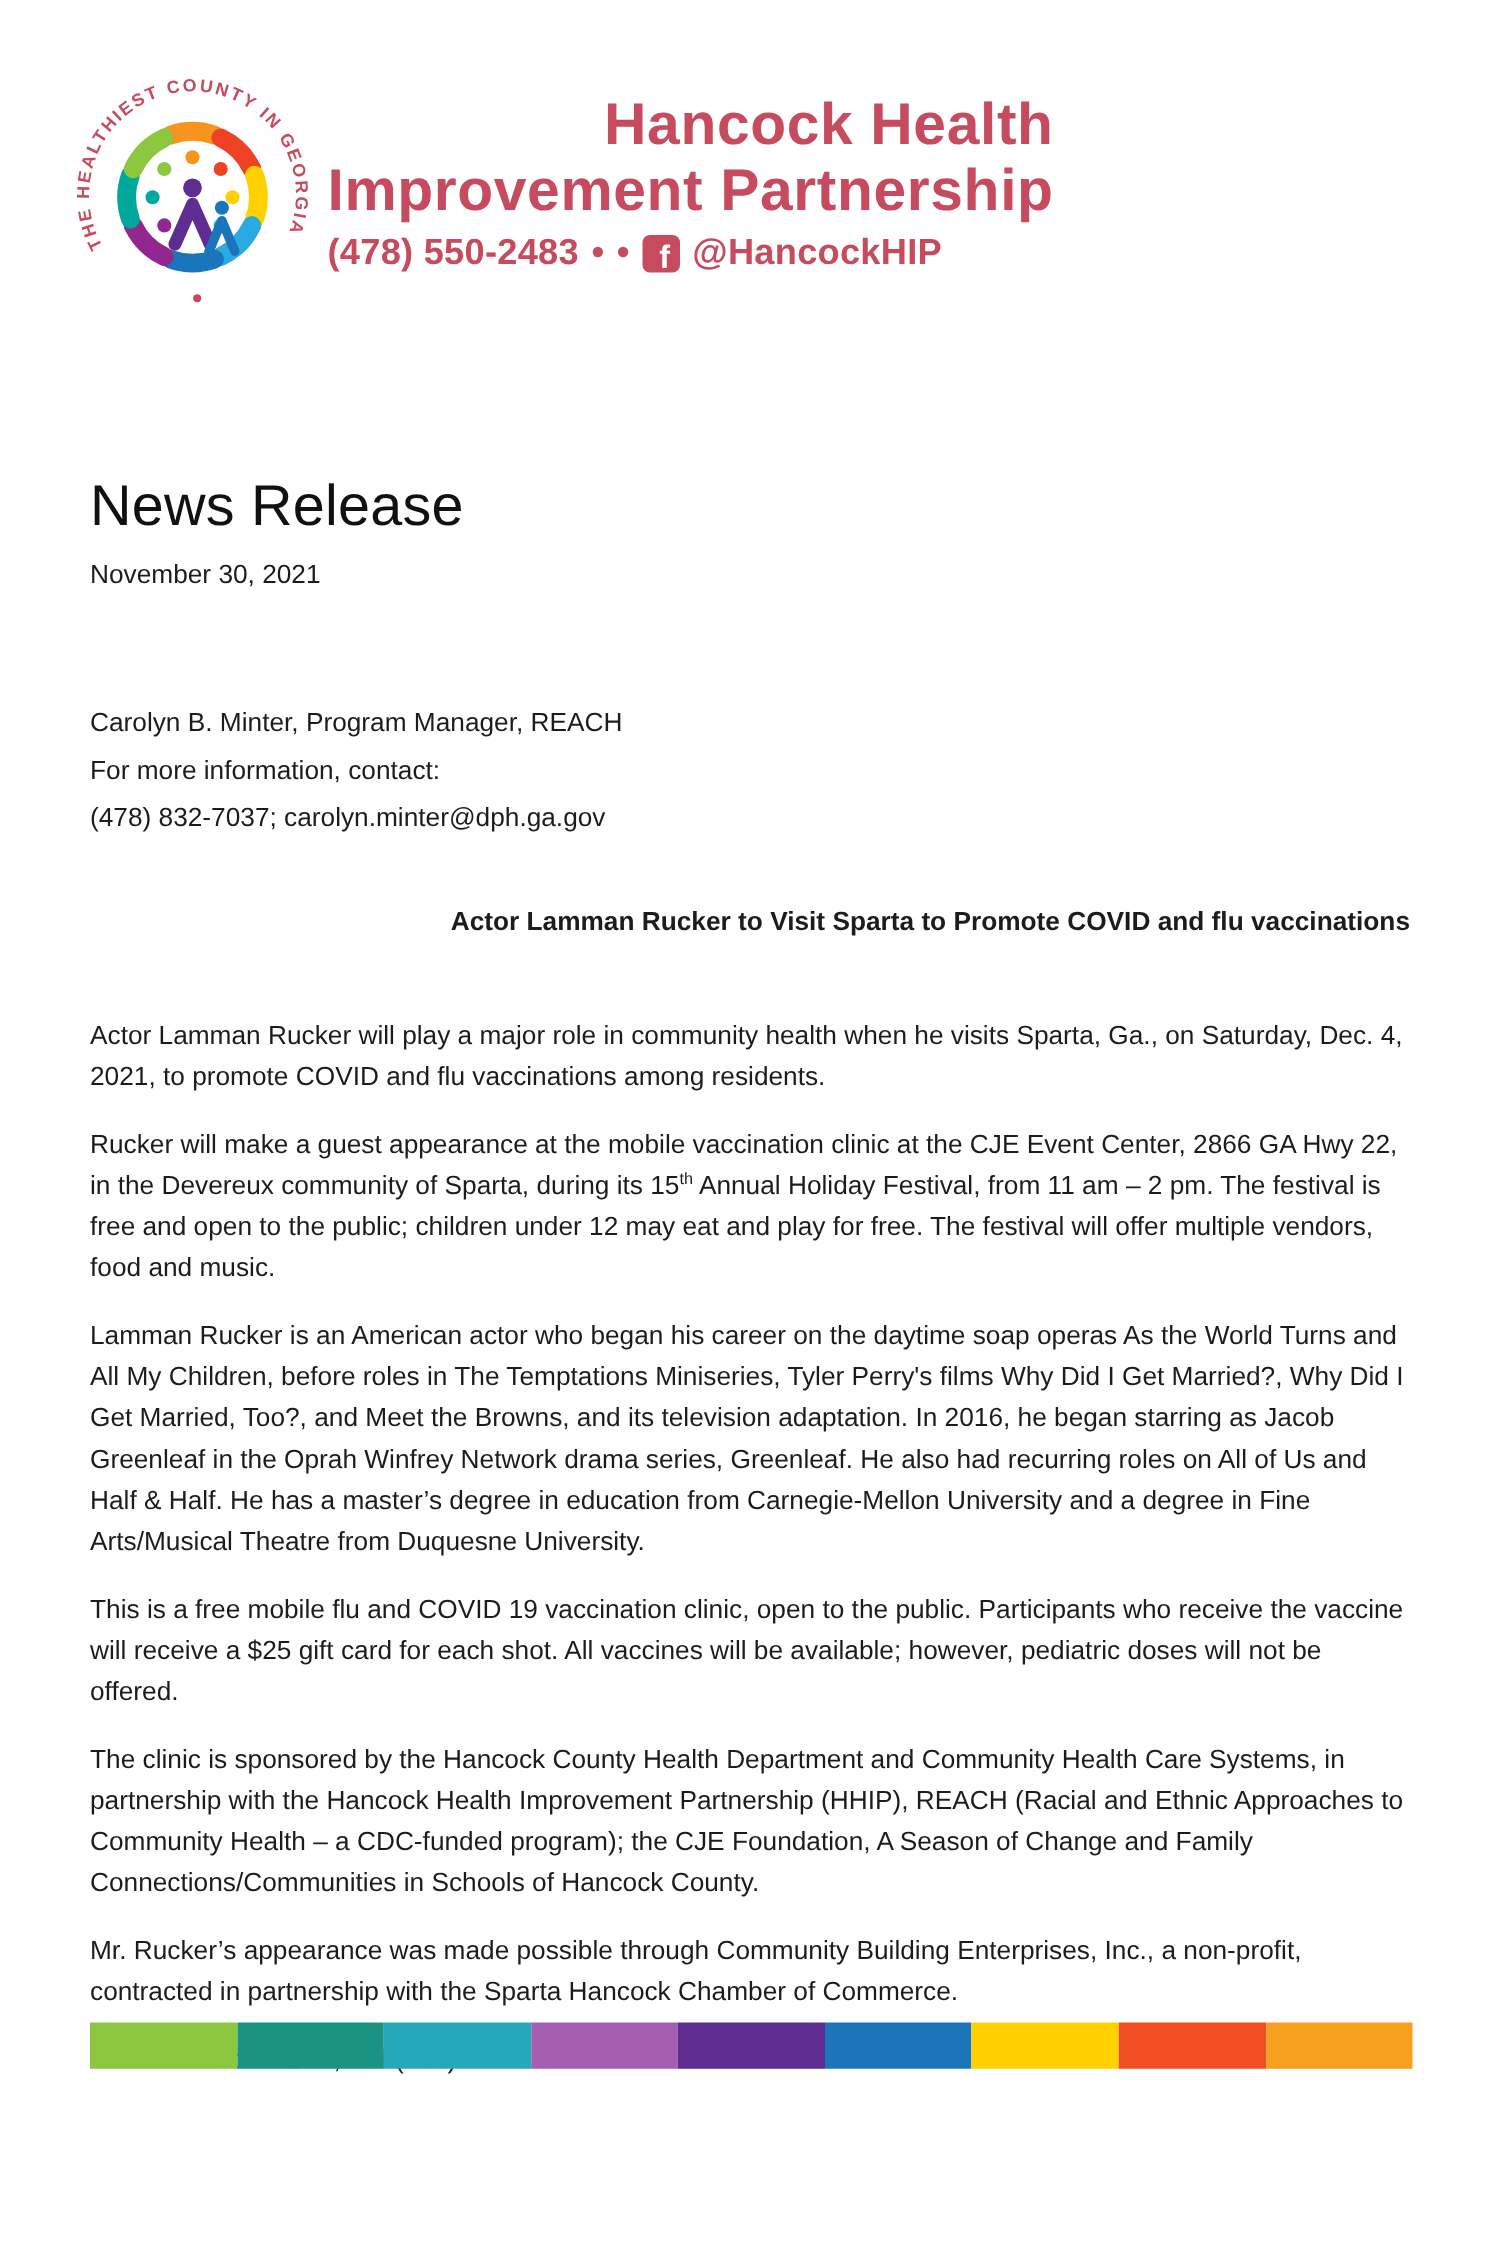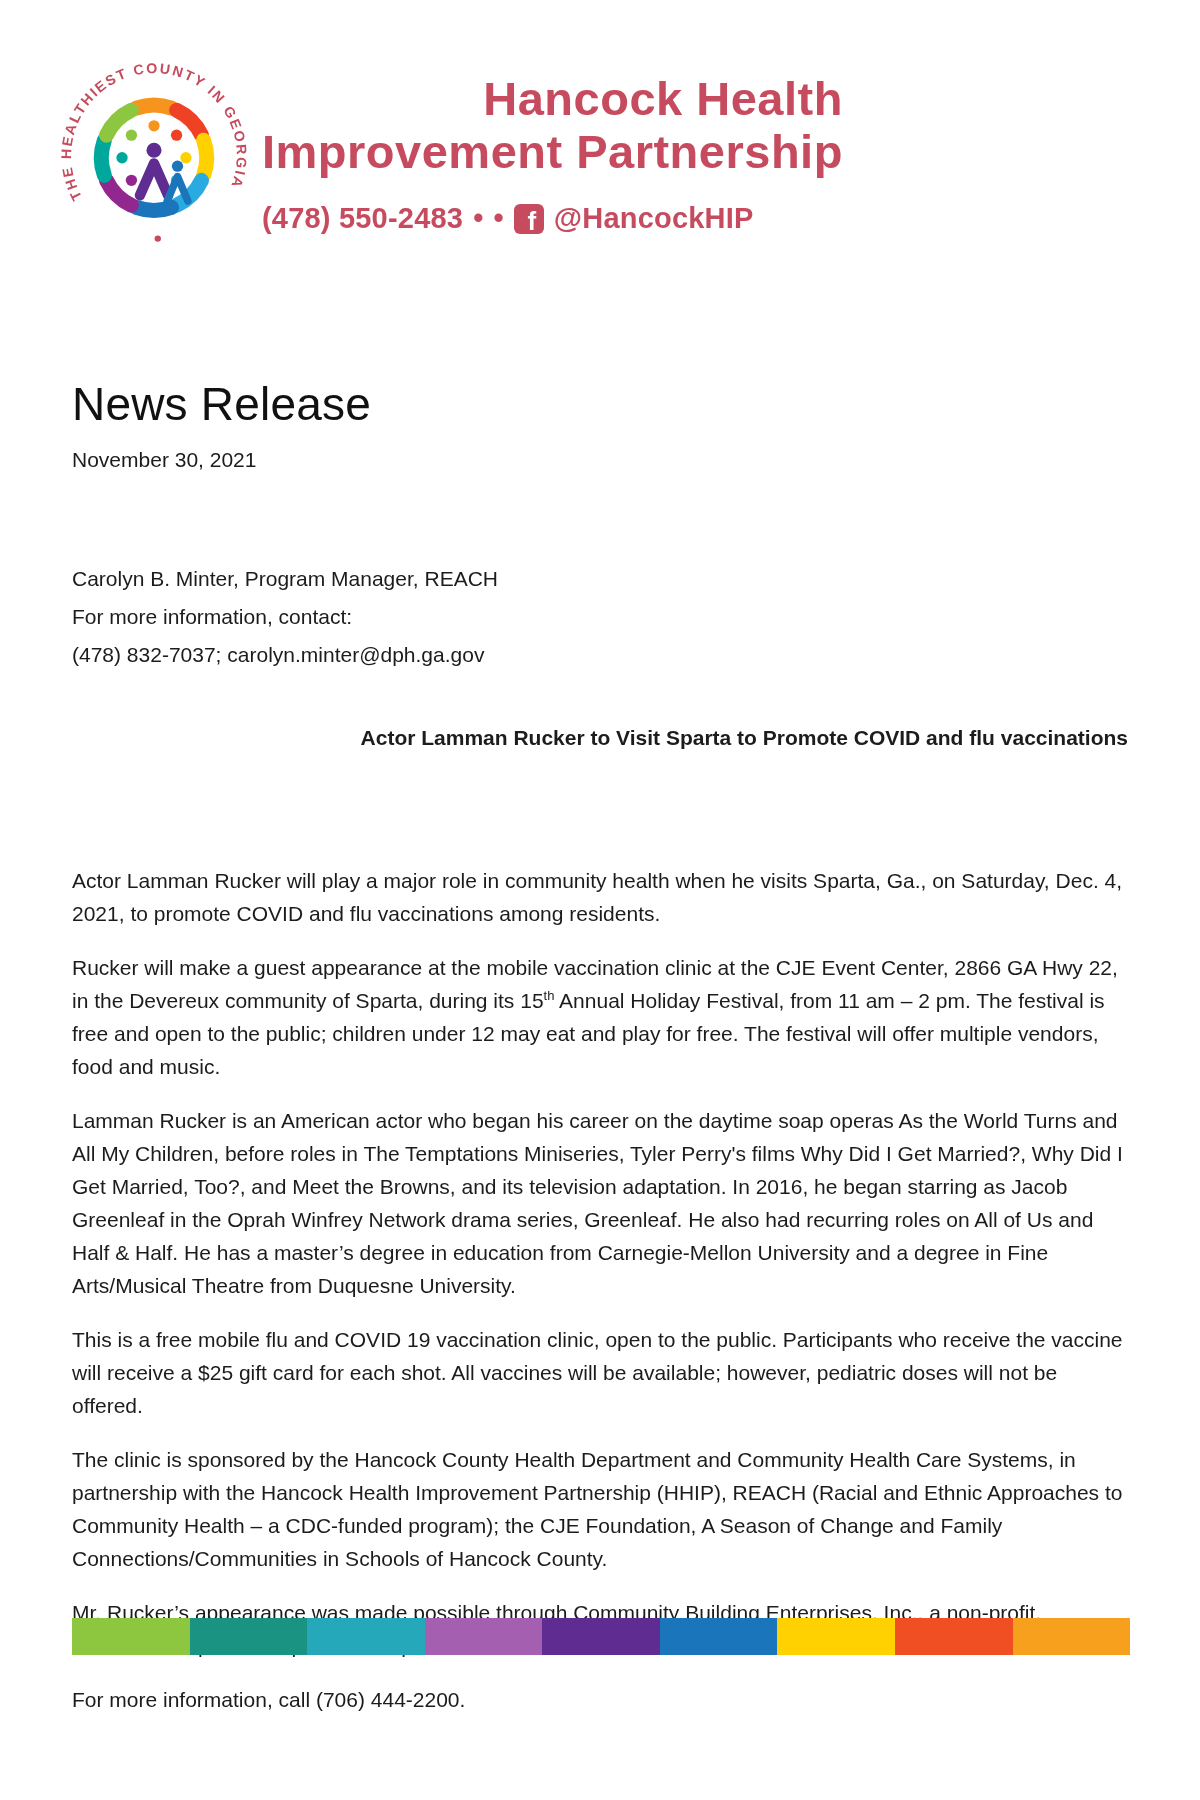--- a/index.html
+++ b/index.html
@@ -24,21 +24,21 @@
   }
   .logo { width: 188px; height: 188px; flex: 0 0 auto; }
   .org-block { padding-top: 12px; text-align: right; }
   .org-name {
     font-size: 47px;
     font-weight: bold;
     line-height: 1.13;
     letter-spacing: 0.5px;
   }
   .org-contact {
-    margin-top: 24px;
+    margin-top: 8px;
     font-size: 29px;
     font-weight: bold;
     display: flex;
     align-items: center;
     gap: 10px;
     letter-spacing: 0.2px;
   }
   .fb-badge {
     display: inline-flex;
     align-items: flex-end;
@@ -75,21 +75,21 @@
   }
   .headline {
     position: absolute;
     top: 726px; left: 72px; right: 72px;
     text-align: right;
     font-size: 21px;
     font-weight: bold;
   }
   .body-copy {
     position: absolute;
-    top: 864px; left: 72px;
+    top: 812px; left: 72px;
     width: 1060px;
     font-size: 21px;
     line-height: 33px;
   }
   .body-copy p { margin-bottom: 21px; }
   .body-copy sup { font-size: 0.62em; vertical-align: super; line-height: 0; }
   
   .color-bar {
     position: absolute;
     top: 1618px; left: 72px;

